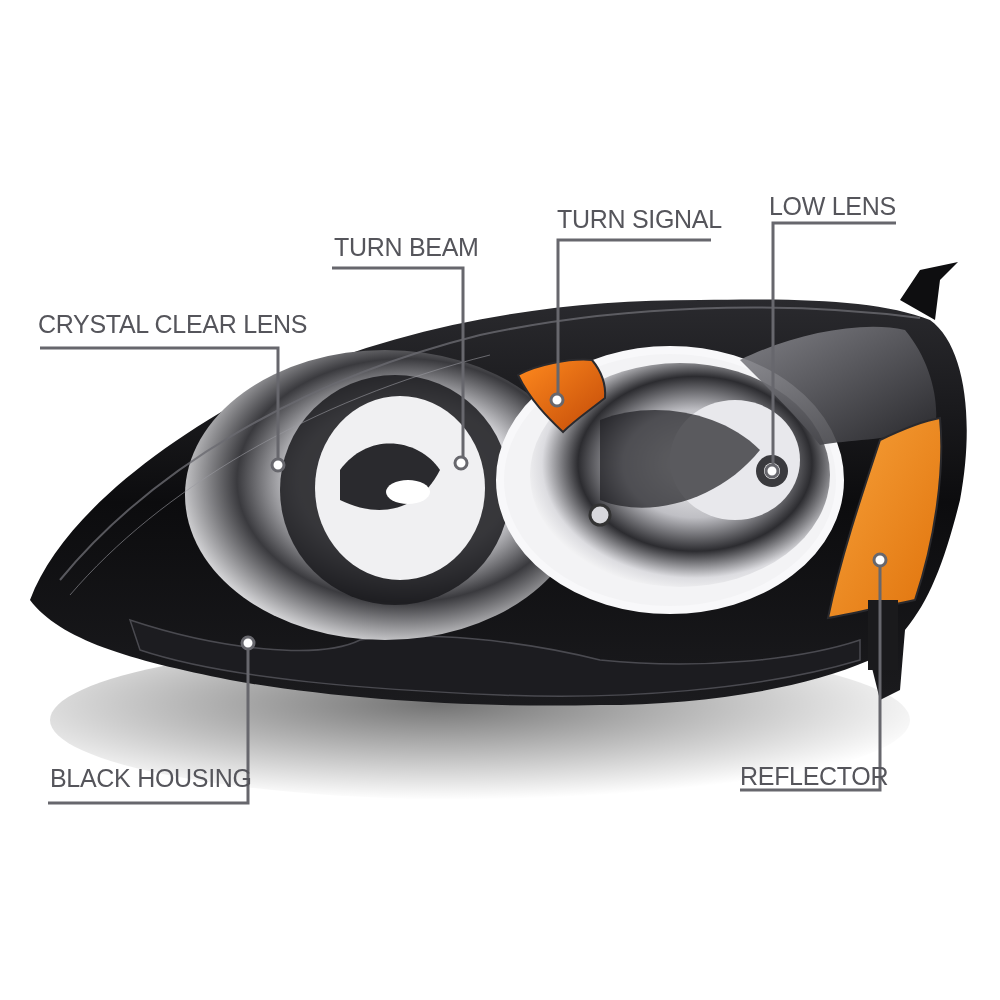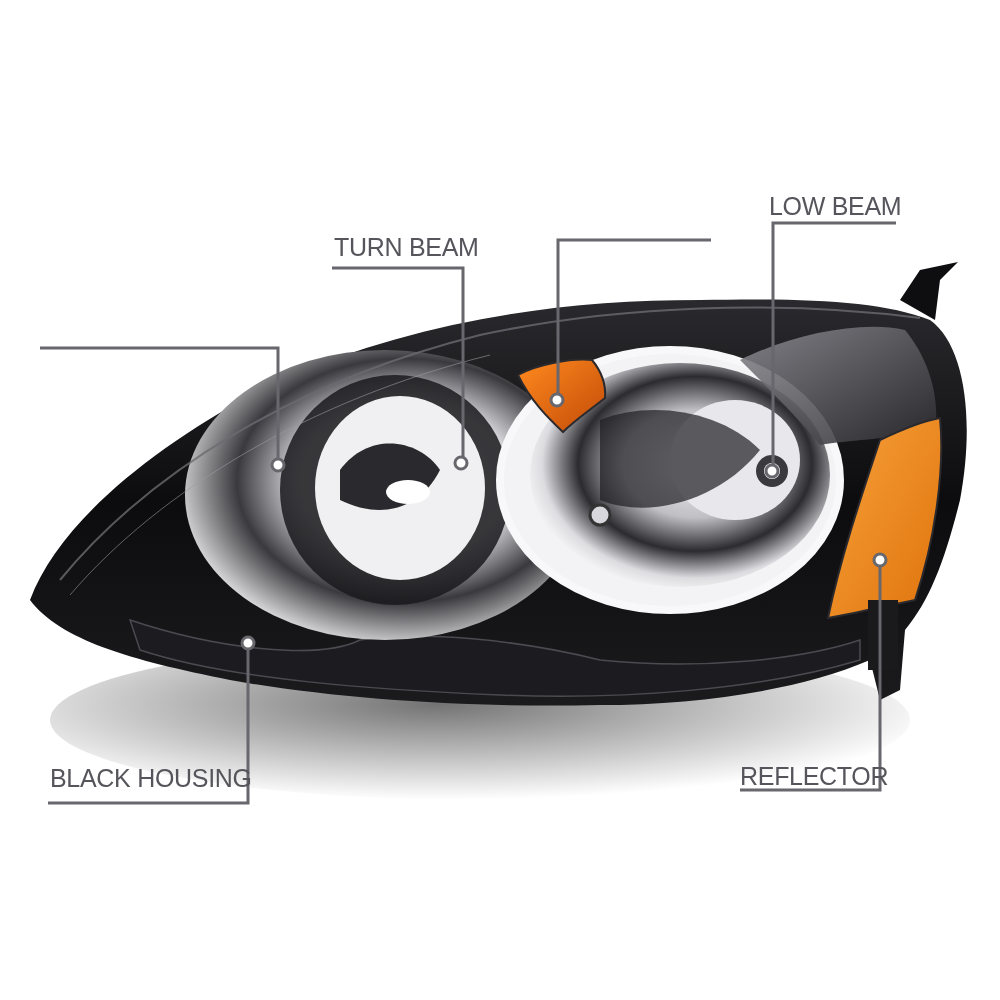--- a/index.html
+++ b/index.html
@@ -105,18 +105,20 @@
     <g fill="#ffffff" stroke="#67676d" stroke-width="3">
       <circle cx="278" cy="465" r="6"></circle>
       <circle cx="461" cy="463" r="6"></circle>
       <circle cx="557" cy="400" r="6"></circle>
       <circle cx="772" cy="471" r="6"></circle>
       <circle cx="248" cy="643" r="6"></circle>
       <circle cx="880" cy="560" r="6"></circle>
     </g>
   </svg>
 
+  <div class="label" style="left:38px; top:312px;">CRYSTAL CLEAR LENS</div>
   <div class="label" style="left:334px; top:235px;">TURN BEAM</div>
-  <div class="label" style="left:769px; top:194px;">LOW BEAM</div>
+  <div class="label" style="left:557px; top:207px;">TURN SIGNAL</div>
+  <div class="label" style="left:769px; top:194px;">LOW LENS</div>
   <div class="label" style="left:50px; top:766px;">BLACK HOUSING</div>
   <div class="label" style="left:740px; top:764px;">REFLECTOR</div>
 
 </div>
 
 </body></html>

